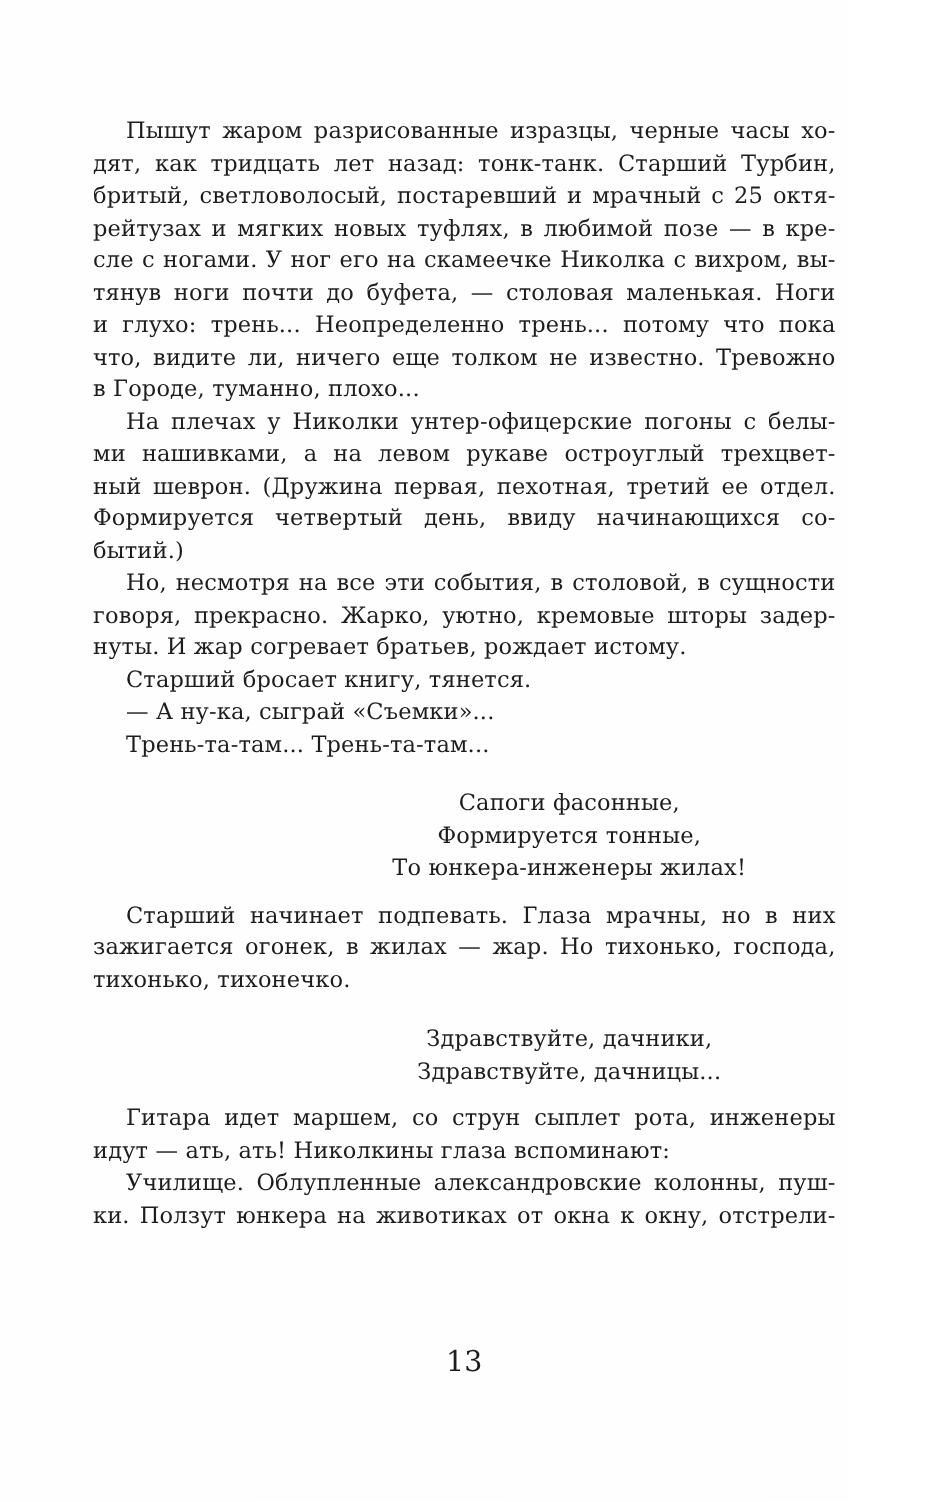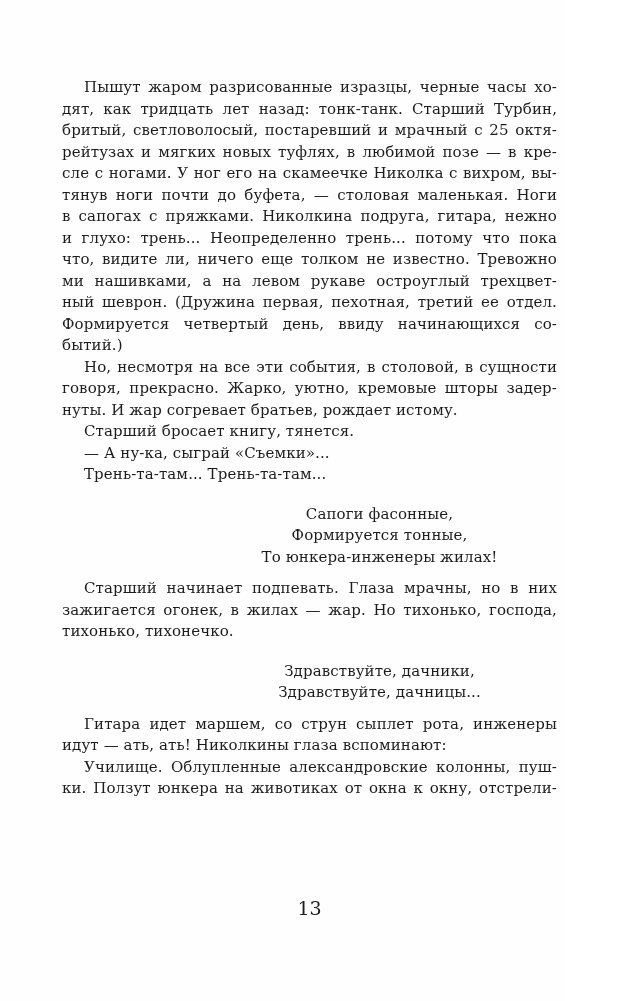--- a/index.html
+++ b/index.html
@@ -62,25 +62,26 @@
 
 <div class="page">
   <div class="text-block">
       <div class="block para">
         <div class="line indent jl">Пышут жаром разрисованные изразцы, черные часы хо-</div>
         <div class="line jl">дят, как тридцать лет назад: тонк-танк. Старший Турбин,</div>
         <div class="line jl">бритый, светловолосый, постаревший и мрачный с 25 октя-</div>
         <div class="line jl">рейтузах и мягких новых туфлях, в любимой позе — в кре-</div>
         <div class="line jl">сле с ногами. У ног его на скамеечке Николка с вихром, вы-</div>
         <div class="line jl">тянув ноги почти до буфета, — столовая маленькая. Ноги</div>
-        <div class="line jl">в сапогах с пряжками. Николкина подруга, гитара, нежно</div>
         <div class="line jl">и глухо: трень... Неопределенно трень... потому что пока</div>
         <div class="line jl">что, видите ли, ничего еще толком не известно. Тревожно</div>
+        <div class="line">в Городе, туманно, плохо...</div>
       </div>
       <div class="block para">
+        <div class="line indent jl">На плечах у Николки унтер-офицерские погоны с белы-</div>
         <div class="line jl">ми нашивками, а на левом рукаве остроуглый трехцвет-</div>
         <div class="line jl">ный шеврон. (Дружина первая, пехотная, третий ее отдел.</div>
         <div class="line jl">Формируется четвертый день, ввиду начинающихся со-</div>
         <div class="line">бытий.)</div>
       </div>
       <div class="block para">
         <div class="line indent jl">Но, несмотря на все эти события, в столовой, в сущности</div>
         <div class="line jl">говоря, прекрасно. Жарко, уютно, кремовые шторы задер-</div>
         <div class="line">нуты. И жар согревает братьев, рождает истому.</div>
       </div>

